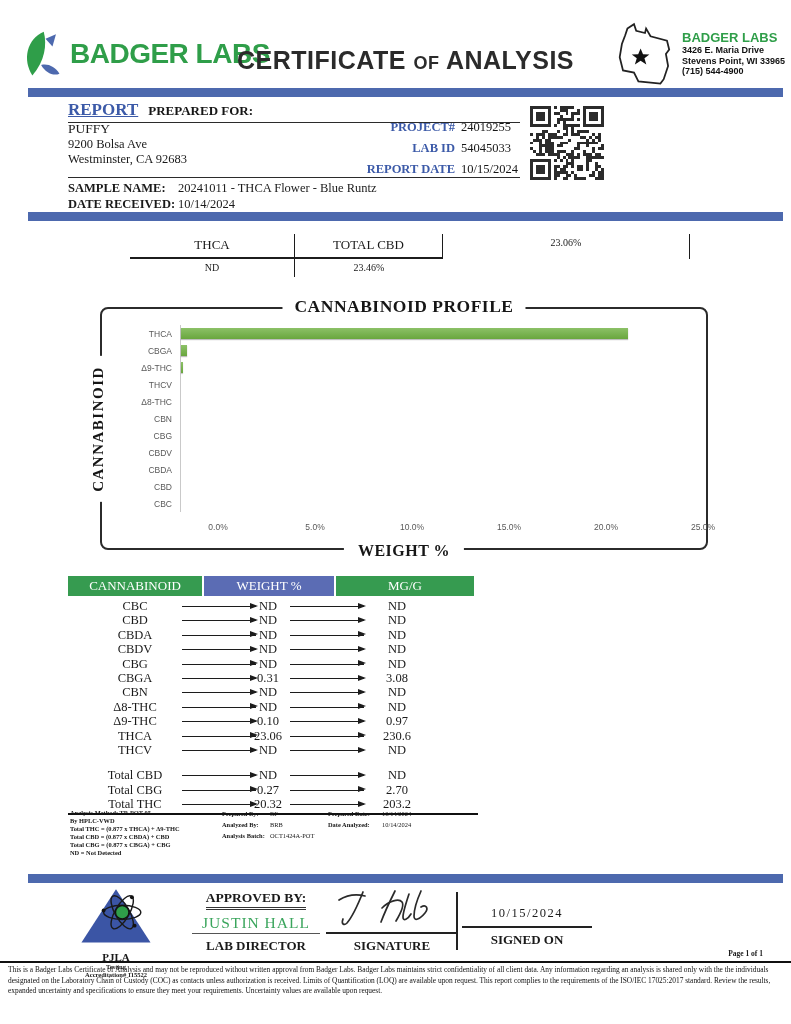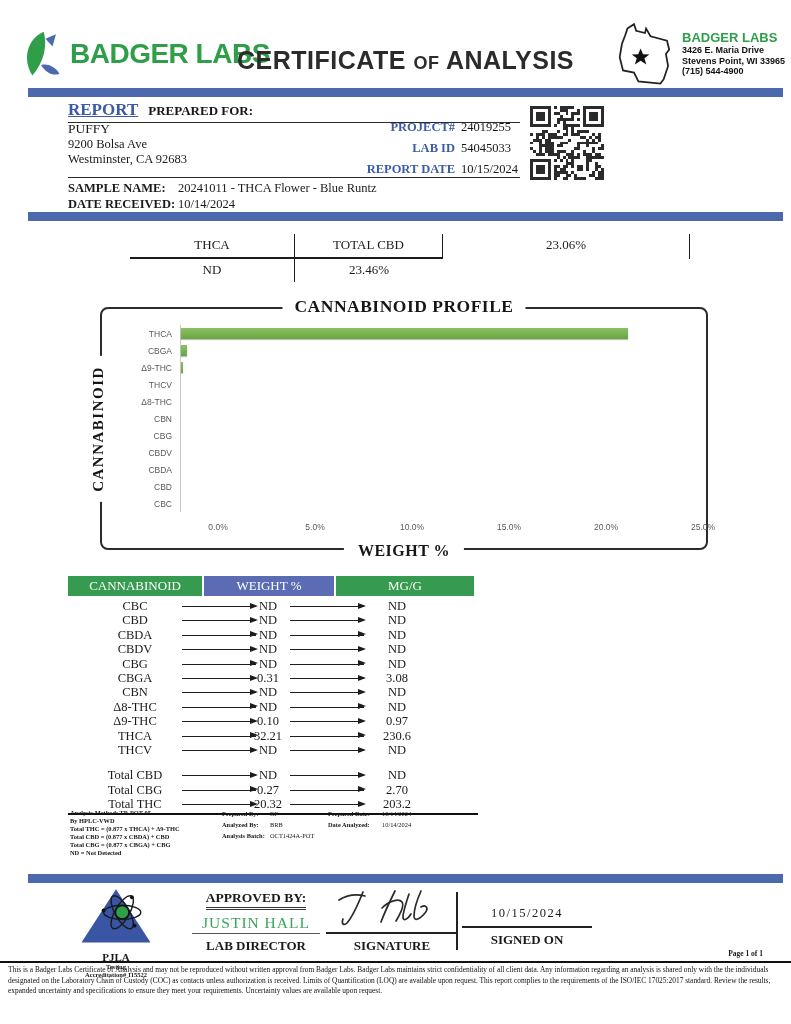--- a/index.html
+++ b/index.html
@@ -36,21 +36,21 @@
             padding-top:3px; display:grid; grid-template-columns:110px auto; row-gap:1px; font-size:12.5px; }
   .sample .lbl { font-weight:bold; }
   .qr { position:absolute; left:528px; top:106px; width:78px; height:74px; }
 
   
   .summary { position:absolute; left:130px; top:234px; width:560px; display:grid;
              grid-template-columns:165px 148px 247px; }
   .summary div { text-align:center; padding:3px 0 4px; font-size:13px; }
   .summary .hd { border-bottom:2px solid #1c1c1c; }
   .summary .dv { border-right:1.5px solid #1c1c1c; }
-  .summary .vv { font-size:13px; }
+  .summary .vv { font-size:10px; }
 
   
   .chart-frame { position:absolute; left:100px; top:307px; width:608px; height:243px;
                  border:2px solid #2b2b2b; border-radius:8px; }
   .chart-title { position:absolute; top:-13px; left:50%; transform:translateX(-50%); background:#fff;
                  padding:0 12px; font-weight:bold; font-size:17.5px; letter-spacing:.5px;
                  white-space:nowrap; color:#161616; }
   .chart-ylabel { position:absolute; left:-12px; top:50%; transform:translateY(-50%) rotate(180deg);
                   writing-mode:vertical-rl; background:#fff; padding:10px 0; font-weight:bold;
                   font-size:15px; letter-spacing:1.5px; color:#161616; }
@@ -565,21 +565,21 @@
         <div class="rrow">
           <span>Δ9-THC</span>
           <div class="arr"></div>
           <span>0.10</span>
           <div class="arr"></div>
           <span>0.97</span>
         </div>
         <div class="rrow">
           <span>THCA</span>
           <div class="arr"></div>
-          <span>32.21</span>
+          <span>23.06</span>
           <div class="arr"></div>
           <span>230.6</span>
         </div>
         <div class="rrow">
           <span>THCV</span>
           <div class="arr"></div>
           <span>ND</span>
           <div class="arr"></div>
           <span>ND</span>
         </div>

